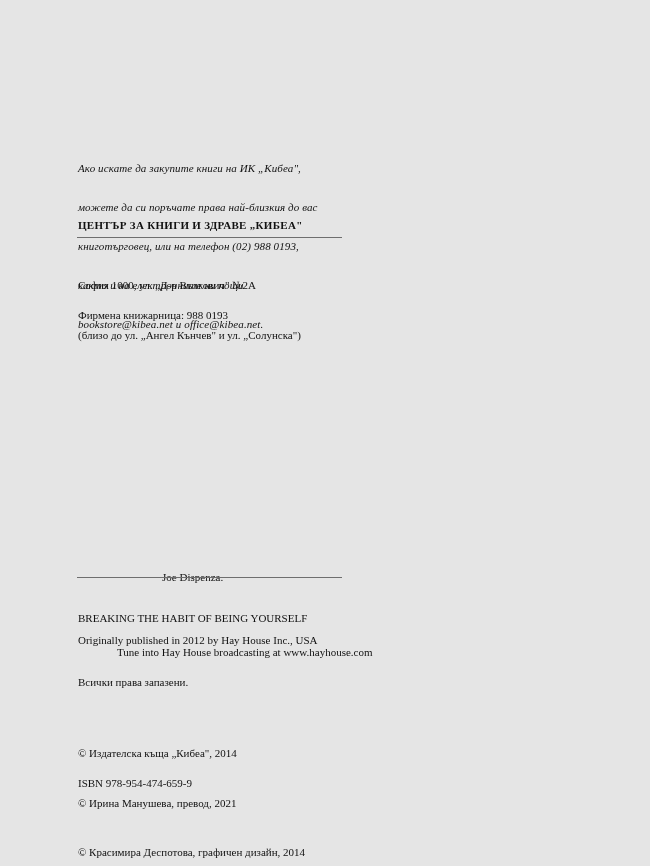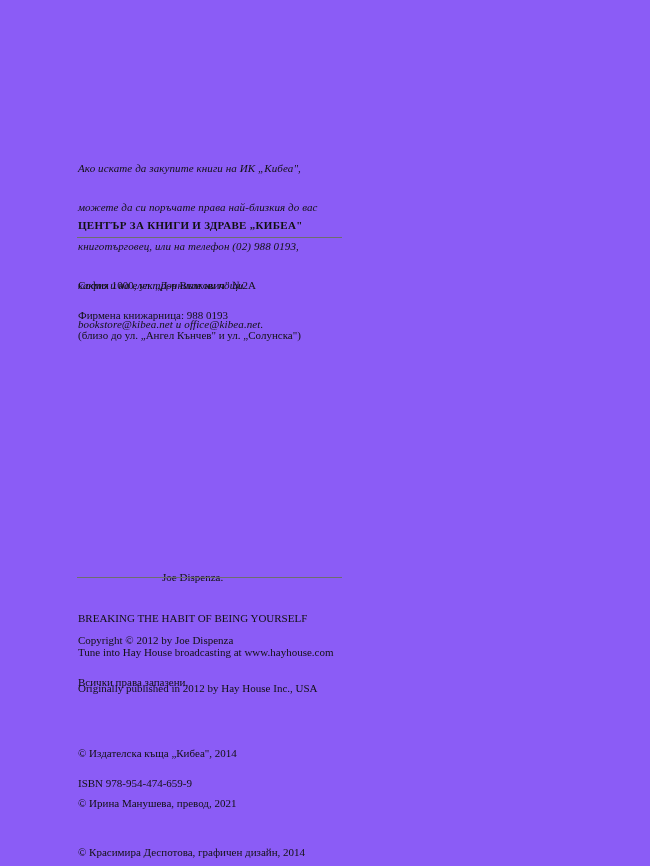--- a/index.html
+++ b/index.html
@@ -4,21 +4,21 @@
 <style>
   html, body {
     margin: 0;
     padding: 0;
     background: #ffffff;
   }
   .page {
     position: relative;
     width: 650px;
     height: 866px;
-    background: #8b5cf6;
+    background: #e5e5e5;
     font-family: "Liberation Serif", "DejaVu Serif", serif;
     color: #111111;
     overflow: hidden;
   }
   .abs { position: absolute; left: 78px; white-space: pre; }
   .intro {
     top: 136px;
     font-style: italic;
     font-size: 11px;
     line-height: 13px;
@@ -53,21 +53,21 @@
     top: 544px;
     font-size: 11px;
     line-height: 13.5px;
     text-align: center;
   }
   .copyright-block {
     top: 600px;
     font-size: 11px;
     line-height: 16px;
   }
-  .broadcast { top: 646px; font-size: 11px; }
+  .broadcast { top: 646px; font-size: 11px; margin-left: 39px; }
   .rights { top: 676px; font-size: 11px; }
   .credits {
     top: 712px;
     font-size: 11px;
     line-height: 16.5px;
   }
   .isbn { top: 777px; font-size: 11px; }
   .line { white-space: pre; }
 </style>
 </head>
@@ -95,21 +95,20 @@
   <div class="abs shop-phone">Фирмена книжарница: 988 0193</div>
 
   <div class="abs orig-block">
     <div class="line">Joe Dispenza.</div>
     <div class="line">BREAKING THE HABIT OF BEING YOURSELF</div>
   </div>
 
   <div class="rule rule-2"></div>
 
   <div class="abs copyright-block">
-    <div class="line">Copyright © 2012 by Joe Dispenza</div>
     <div class="line">Originally published in 2012 by Hay House Inc., USA</div>
   </div>
 
   <div class="abs broadcast">Tune into Hay House broadcasting at www.hayhouse.com</div>
 
   <div class="abs rights">Всички права запазени.</div>
 
   <div class="abs credits">
     <div class="line">© Издателска къща „Кибеа", 2014</div>
     <div class="line">© Ирина Манушева, превод, 2021</div>

